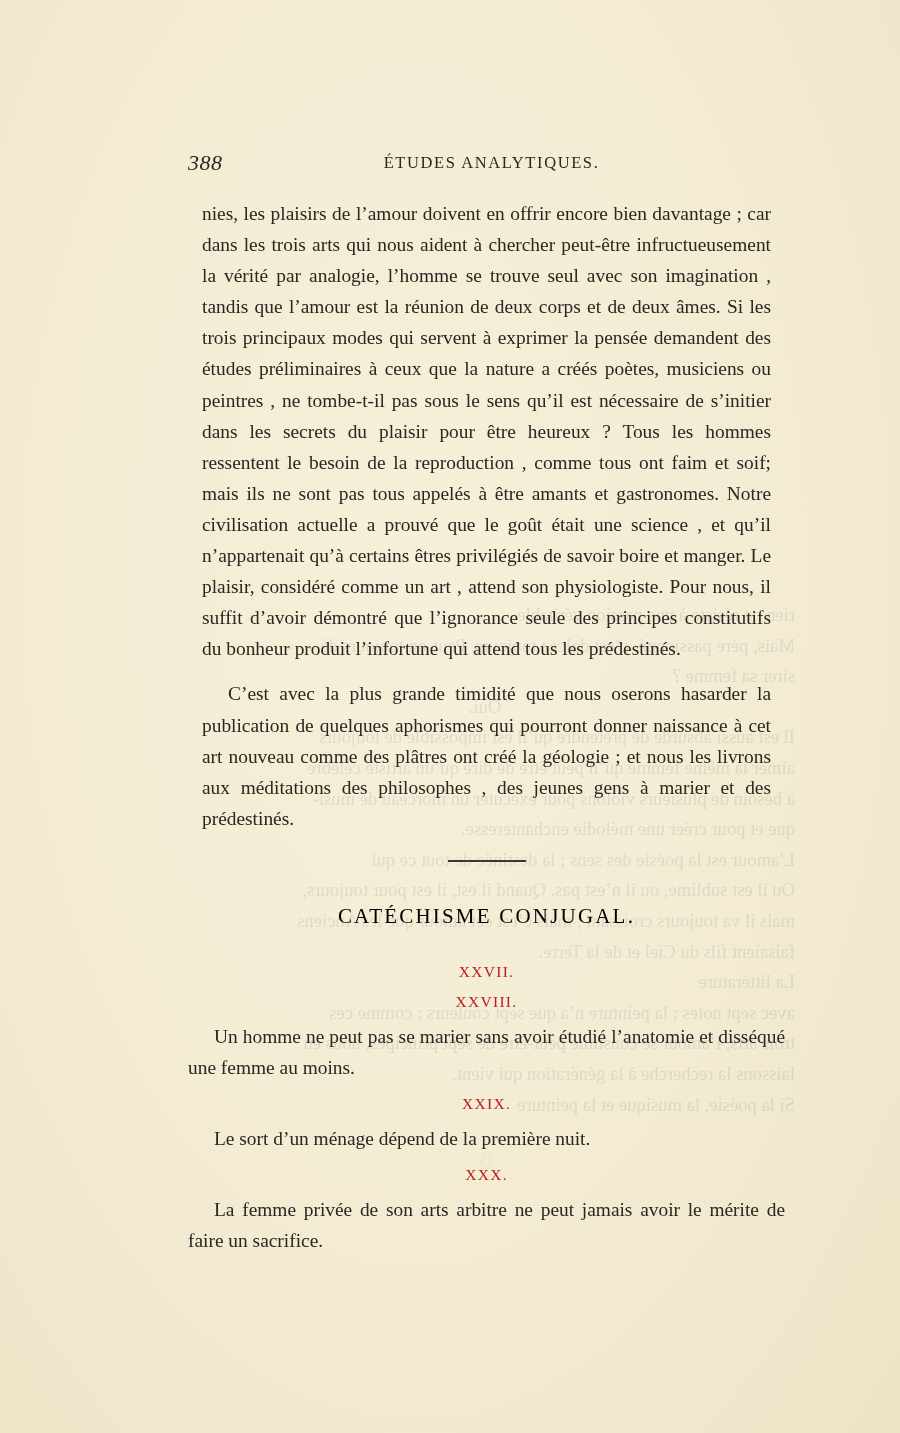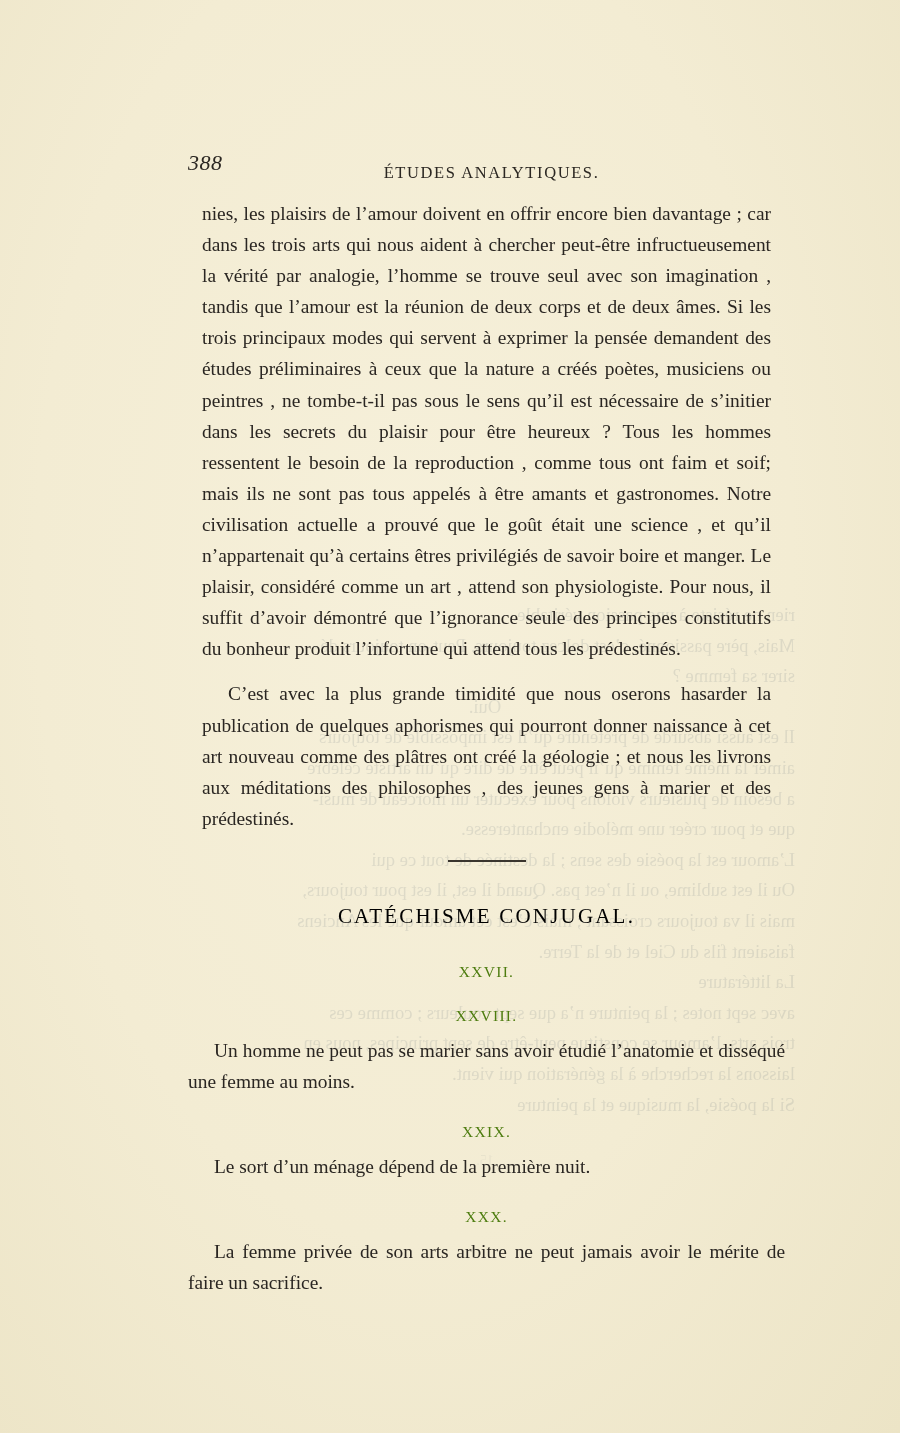--- a/index.html
+++ b/index.html
@@ -47,21 +47,21 @@
     top: 0;
     font-size: 22px;
     letter-spacing: 0.5px;
     color: #2b2722;
     font-style: italic;
   }
   .running-title {
     position: absolute;
     left: 0;
     right: 0;
-    top: 13px;
+    top: 3px;
     text-align: center;
     font-size: 16.5px;
     letter-spacing: 1.6px;
     color: #2b2722;
     padding-left: 10px;
   }
   
   p.body {
     margin: 14px;
     font-size: 19.4px;
@@ -86,22 +86,22 @@
     text-align: center;
     font-size: 21px;
     letter-spacing: 2.2px;
     margin: 42px 0 34px 0;
     color: #000000;
   }
   .num {
     text-align: center;
     font-size: 15.5px;
     letter-spacing: 1.3px;
-    margin: 26px 0 10px 0;
-    color: #4d7c0f;
+    margin: 12px 0 10px 0;
+    color: #b91c1c;
   }
   p.aphorism {
     margin: 0 0 2px 0;
     font-size: 19.4px;
     line-height: 31.1px;
     text-align: justify;
     text-indent: 26px;
     color: #2a2622;
   }
 

